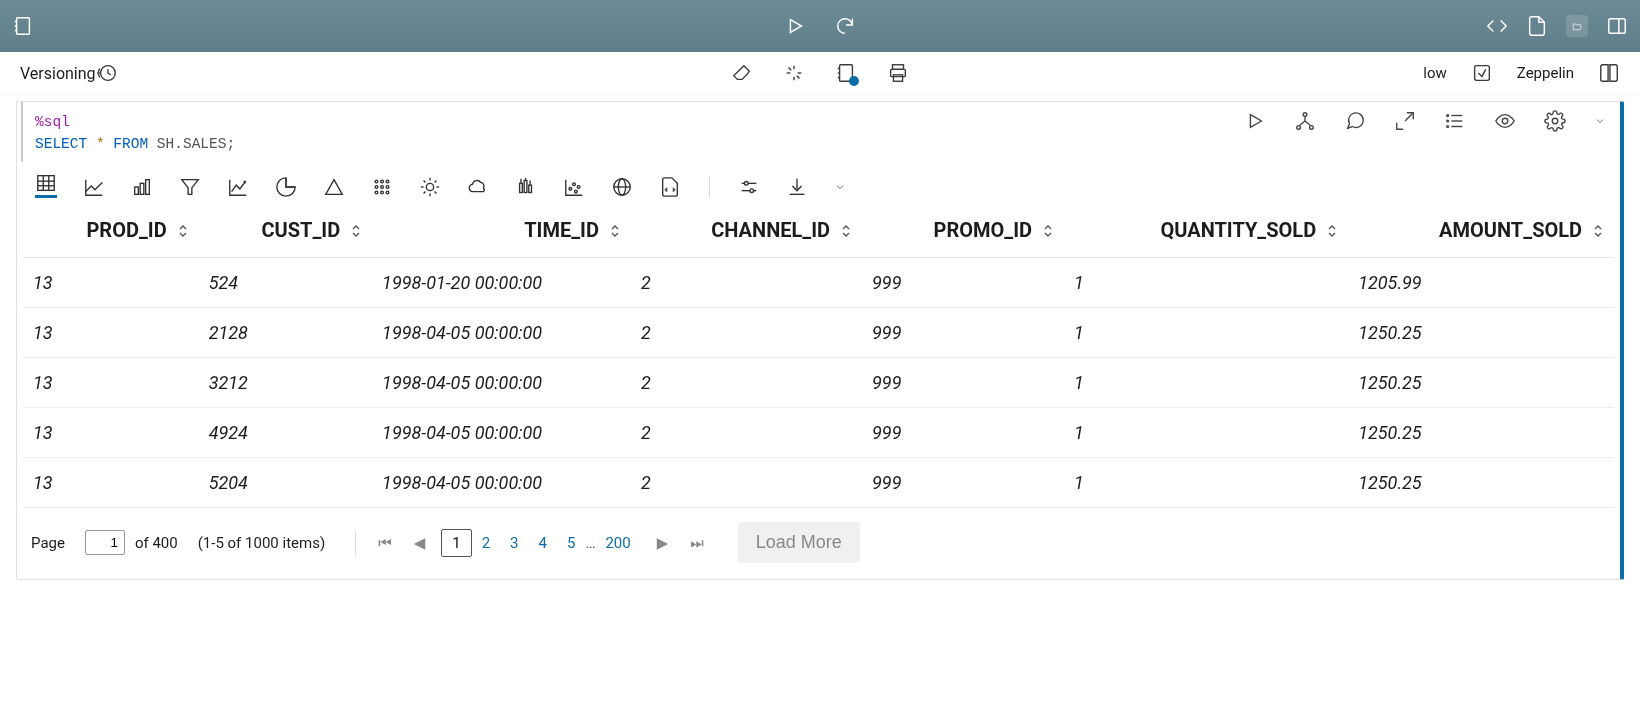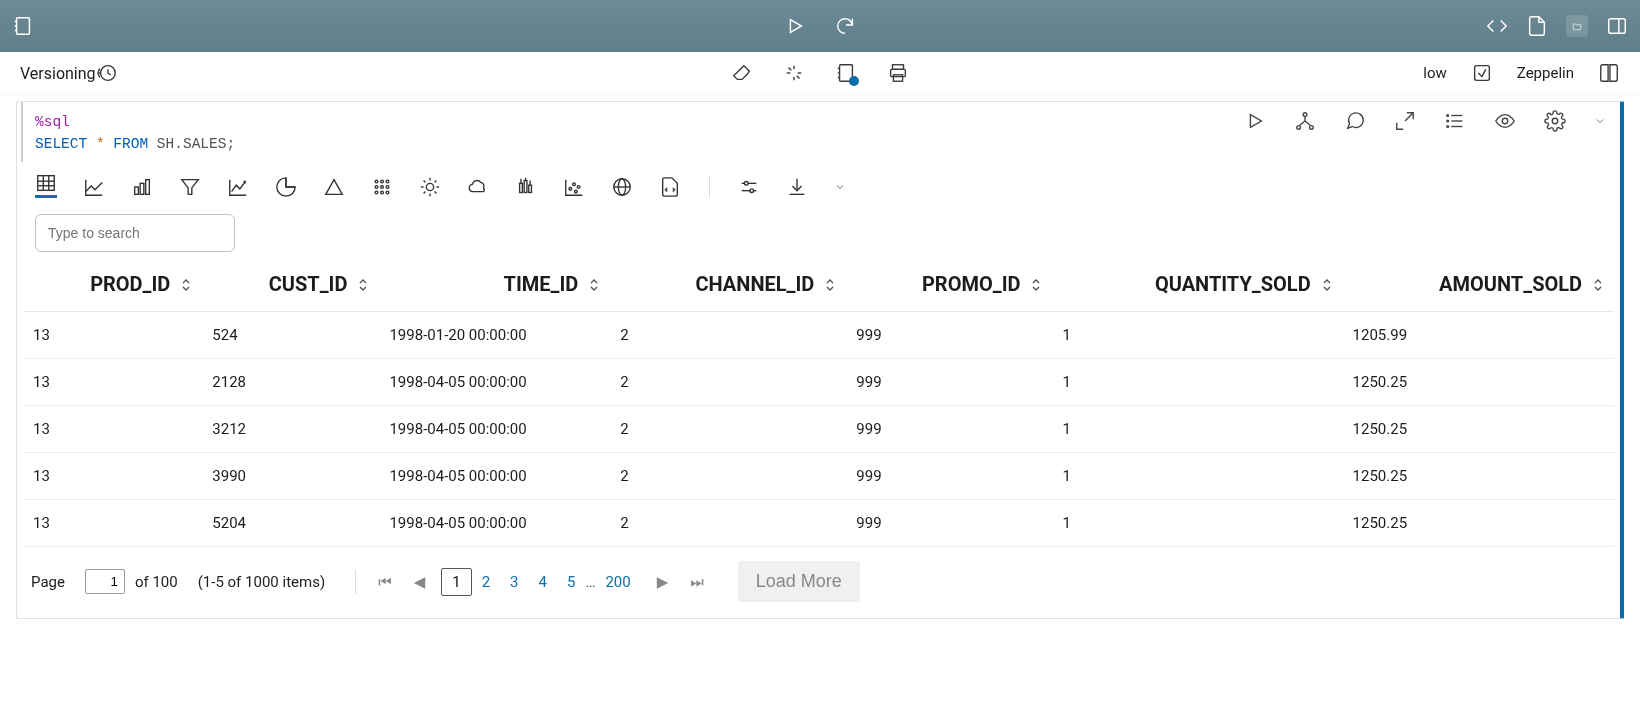--- a/index.html
+++ b/index.html
@@ -97,21 +97,22 @@
 .data-table th {
   text-align: right;
   padding: 14px 10px;
   font-size: 20px;
   font-weight: 700;
   border-bottom: 1px solid #e6e6e6;
 }
 .data-table td {
   padding: 14px 10px;
   border-bottom: 1px solid #eee;
-  font-size: 15px;
+  font-size: 18px;
+  font-style: italic;
 }
 
 .pager {
   display: flex;
   align-items: center;
   gap: 10px;
   padding: 14px 14px 0 14px;
   font-size: 15px;
 }
 .pager .pg-label { margin-right: 10px; }
@@ -448,23 +449,20 @@
           <line x1="4" y1="20" x2="20" y2="20"></line>
         </svg>
       </span>
     <span class="tb-icon" style="width:12px;">
         <svg viewBox="0 0 24 24">
           <polyline points="6 9 12 15 18 9"></polyline>
         </svg>
       </span>
   </div>
 
-  <div class="search-box">
-    <input type="text" placeholder="Type to search" style="">
-  </div>
 
   <table class="data-table">
     <thead>
         <tr>
           <th>PROD_ID &nbsp;<span class="sort-icon"><svg width="12" height="14" viewBox="0 0 12 14" stroke="#555" fill="none" stroke-width="1.4">
                 <polyline points="3 5 6 2 9 5"></polyline>
                 <polyline points="3 9 6 12 9 9"></polyline>
               </svg></span></th>
           <th>CUST_ID &nbsp;<span class="sort-icon"><svg width="12" height="14" viewBox="0 0 12 14" stroke="#555" fill="none" stroke-width="1.4">
                 <polyline points="3 5 6 2 9 5"></polyline>
@@ -515,21 +513,21 @@
           <td>13</td>
           <td>3212</td>
           <td>1998-04-05 00:00:00</td>
           <td>2</td>
           <td>999</td>
           <td>1</td>
           <td>1250.25</td>
         </tr>
         <tr>
           <td>13</td>
-          <td>3990</td>
+          <td>4924</td>
           <td>1998-04-05 00:00:00</td>
           <td>2</td>
           <td>999</td>
           <td>1</td>
           <td>1250.25</td>
         </tr>
         <tr>
           <td>13</td>
           <td>5204</td>
           <td>1998-04-05 00:00:00</td>
@@ -537,21 +535,21 @@
           <td>999</td>
           <td>1</td>
           <td>1250.25</td>
         </tr>
       </tbody>
   </table>
 
   <div class="pager">
     <span class="pg-label">Page</span>
     <input class="pg-input" value="1" style="">
-    <span class="pg-of">of 100</span>
+    <span class="pg-of">of 400</span>
     <span class="pg-range">(1-5 of 1000 items)</span>
     <span class="pg-sep"></span>
     <span class="pg-nav">⏮</span>
     <span class="pg-nav">◀</span>
     <span><span class="pg-num current">1</span><span class="pg-num">2</span><span class="pg-num">3</span><span class="pg-num">4</span><span class="pg-num">5</span><span class="pg-dots">…</span><span class="pg-num">200</span></span>
     <span class="pg-nav">▶</span>
     <span class="pg-nav">⏭</span>
     <button class="load-more">Load More</button>
   </div>
 </div>

